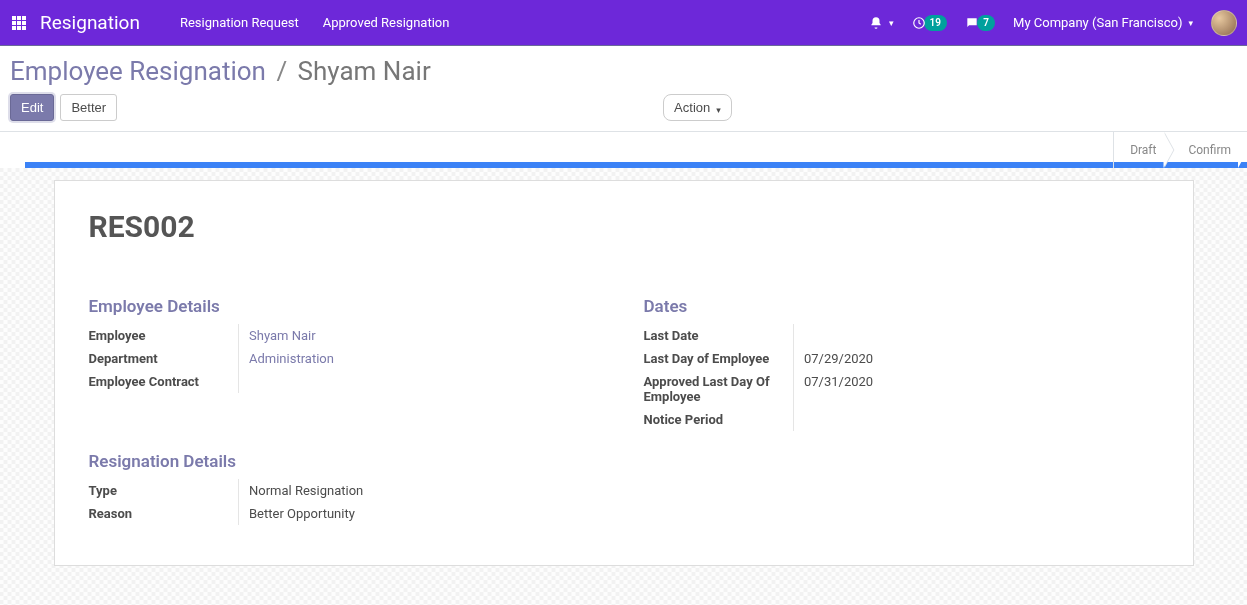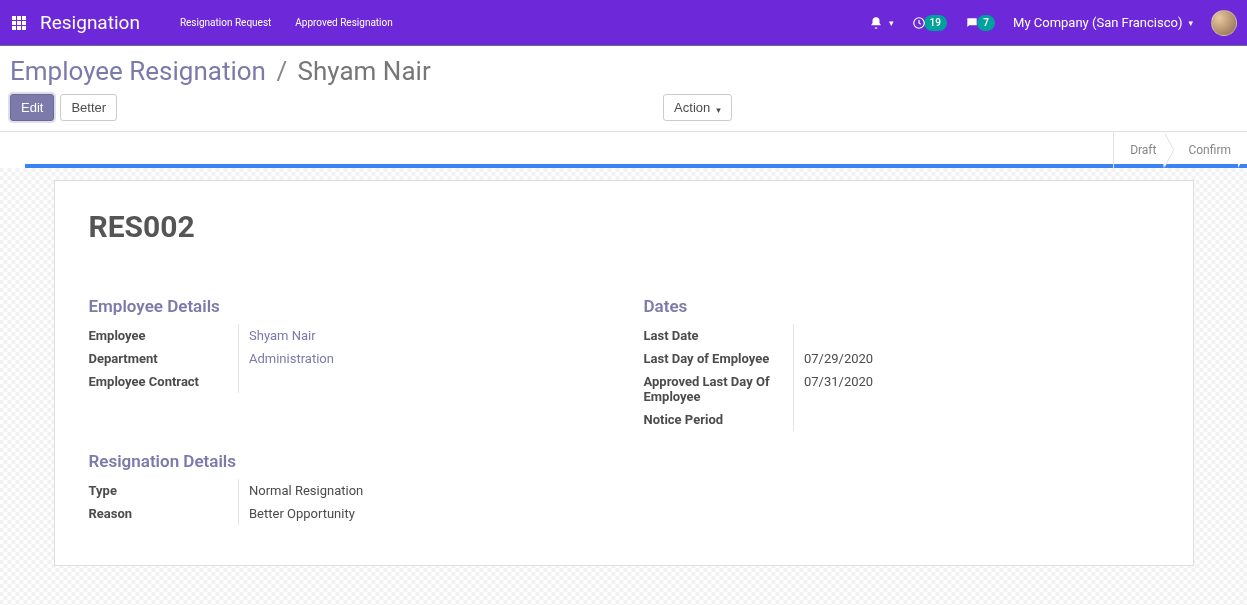--- a/index.html
+++ b/index.html
@@ -4,46 +4,46 @@
 <style>
   * { box-sizing: border-box; margin: 0; padding: 0; }
   body { font-family: -apple-system, BlinkMacSystemFont, "Segoe UI", Roboto, "Helvetica Neue", Arial, sans-serif; font-size: 13px; color: #4c4c4c; background: #fff; width: 1247px; height: 605px; overflow: hidden; }
 
   
   .topbar { background: #6d28d9; height: 46px; display: flex; align-items: center; color: #fff; padding: 0 0 0 0; border-bottom: 1px solid #6a699a; }
   .apps-icon { width: 32px; display:flex; align-items:center; justify-content:center; cursor:pointer; padding-left:6px; }
   .apps-icon svg { fill: #fff; }
   .brand { font-size: 19px; font-weight: 400; margin-left: 8px; margin-right: 40px; color:#fff; }
   .topnav { display: flex; gap: 24px; }
-  .topnav a { color: #fff; text-decoration: none; font-size: 10px; cursor: pointer; }
+  .topnav a { color: #fff; text-decoration: none; font-size: 13px; cursor: pointer; }
   .topbar-spacer { flex: 1; }
   .topbar-right { display:flex; align-items:center; gap:18px; padding-right:10px; }
   .icon-btn { display:flex; align-items:center; gap:4px; cursor:pointer; }
   .caret { font-size: 9px; margin-left:2px; }
   .badge-cluster { display:flex; align-items:center; }
   .badge-icon { position:relative; display:flex; align-items:center; }
   .badge-pill { background:#00a09d; color:#fff; border-radius:10px; font-size:10px; padding:1px 6px; margin-left:-2px; font-weight:600; min-width:18px; text-align:center; line-height:14px; }
   .company-switch { color:#fff; font-size:13px; cursor:pointer; display:flex; align-items:center; gap:4px; }
   .avatar { width:26px; height:26px; border-radius:50%; background: radial-gradient(circle at 30% 30%, #e8c9a0, #8a664a); border:1px solid rgba(255,255,255,.3); }
 
   
   .controlbar { padding: 10px 10px 0 10px; }
   .breadcrumb { font-size: 26px; color:#7b7aab; margin-bottom:8px; }
   .breadcrumb .bc-link { color:#7b7aab; cursor:pointer; }
   .breadcrumb .sep { color:#888; margin:0 4px; }
   .breadcrumb .current { color:#777; }
   .buttons-row { display:flex; align-items:center; gap:6px; padding-bottom:10px; }
   .btn { border:1px solid #ccc; background:#fff; padding:5px 10px; font-size:13px; border-radius:3px; cursor:pointer; color:#4c4c4c; }
   .btn-primary { background:#7b7aab; color:#fff; border:1px solid #6a6996; box-shadow:0 0 0 2px rgba(123,122,171,.25); }
-  .action-btn { margin-left: 540px; display:flex; align-items:flex-end; gap:4px; }
+  .action-btn { margin-left: 540px; display:flex; align-items:flex-end; gap:4px;border-radius:8px; }
 
   .separator-line { border-bottom:1px solid #dee2e6; }
 
   
-  .statusbar-row { height: 36px; position:relative; border-bottom:4px solid #3b82f6;margin-left:25px; }
+  .statusbar-row { height: 36px; position:relative; border-bottom:6px solid #3b82f6;margin-left:25px; }
   .statusbar { position:absolute; right:0; top:0; height:36px; display:flex; align-items:stretch; border-left:1px solid #dee2e6; }
   .status-step { display:flex; align-items:center; padding:0 16px; font-size:12px; color:#888; position:relative; }
   .status-step::after { content:""; position:absolute; right:-9px; top:0; bottom:0; width:18px; background:#fff;
     clip-path: polygon(0 0, 55% 50%, 0 100%); border-right:0; z-index:1;}
   .status-step .arrow-border { position:absolute; right:-10px; top:0; bottom:0; width:18px; background:#dee2e6; clip-path: polygon(0 0, 55% 50%, 0 100%); z-index:0;}
 
   
   .sheet-wrap { background: repeating-conic-gradient(#f2f2f2 0% 25%, #fdfdfd 0% 50%) 50% / 8px 8px; padding: 12px 10px 30px 10px; min-height: 440px; }
   .sheet { background:#fff; border:1px solid #ddd; max-width:1140px; margin:0 auto; padding: 28px 34px 40px 34px; }
   .record-title { font-size:30px; font-weight:700; color:#555; margin-bottom: 32px; }

